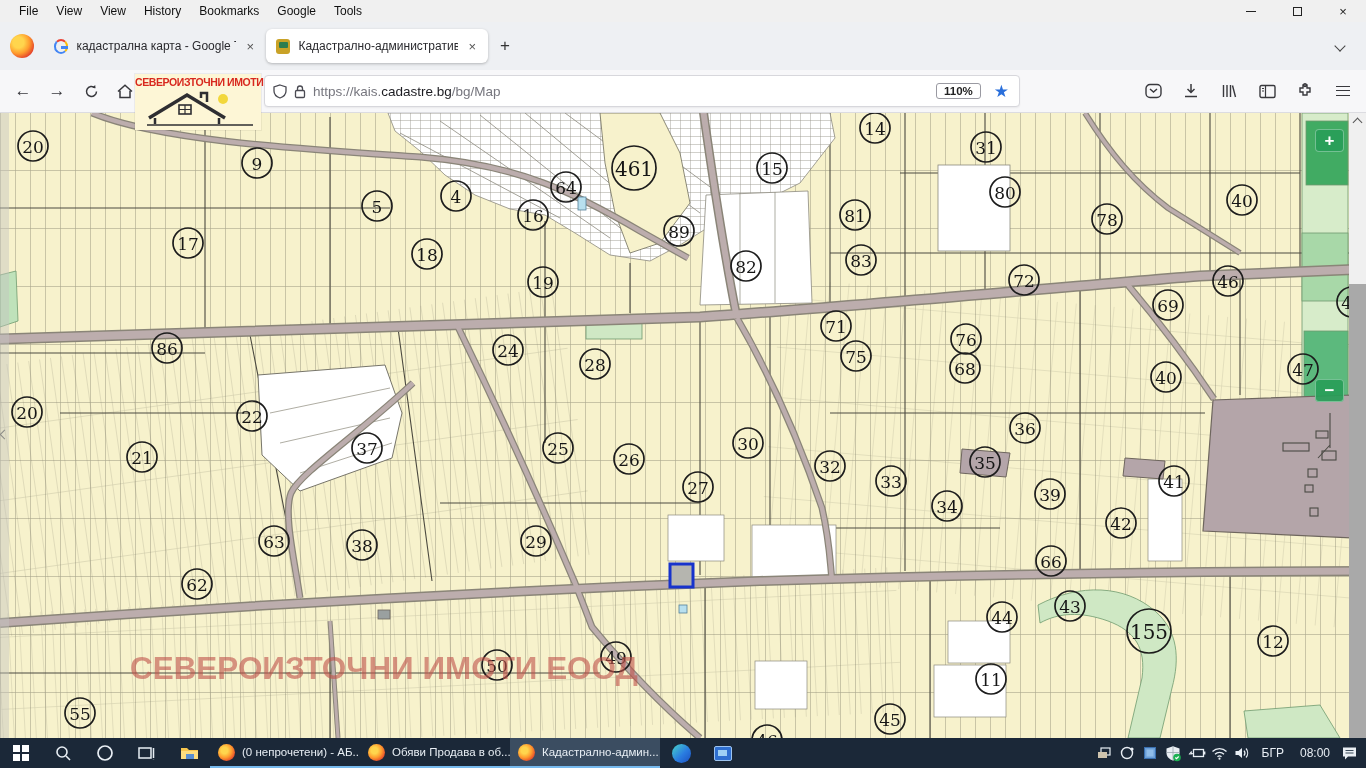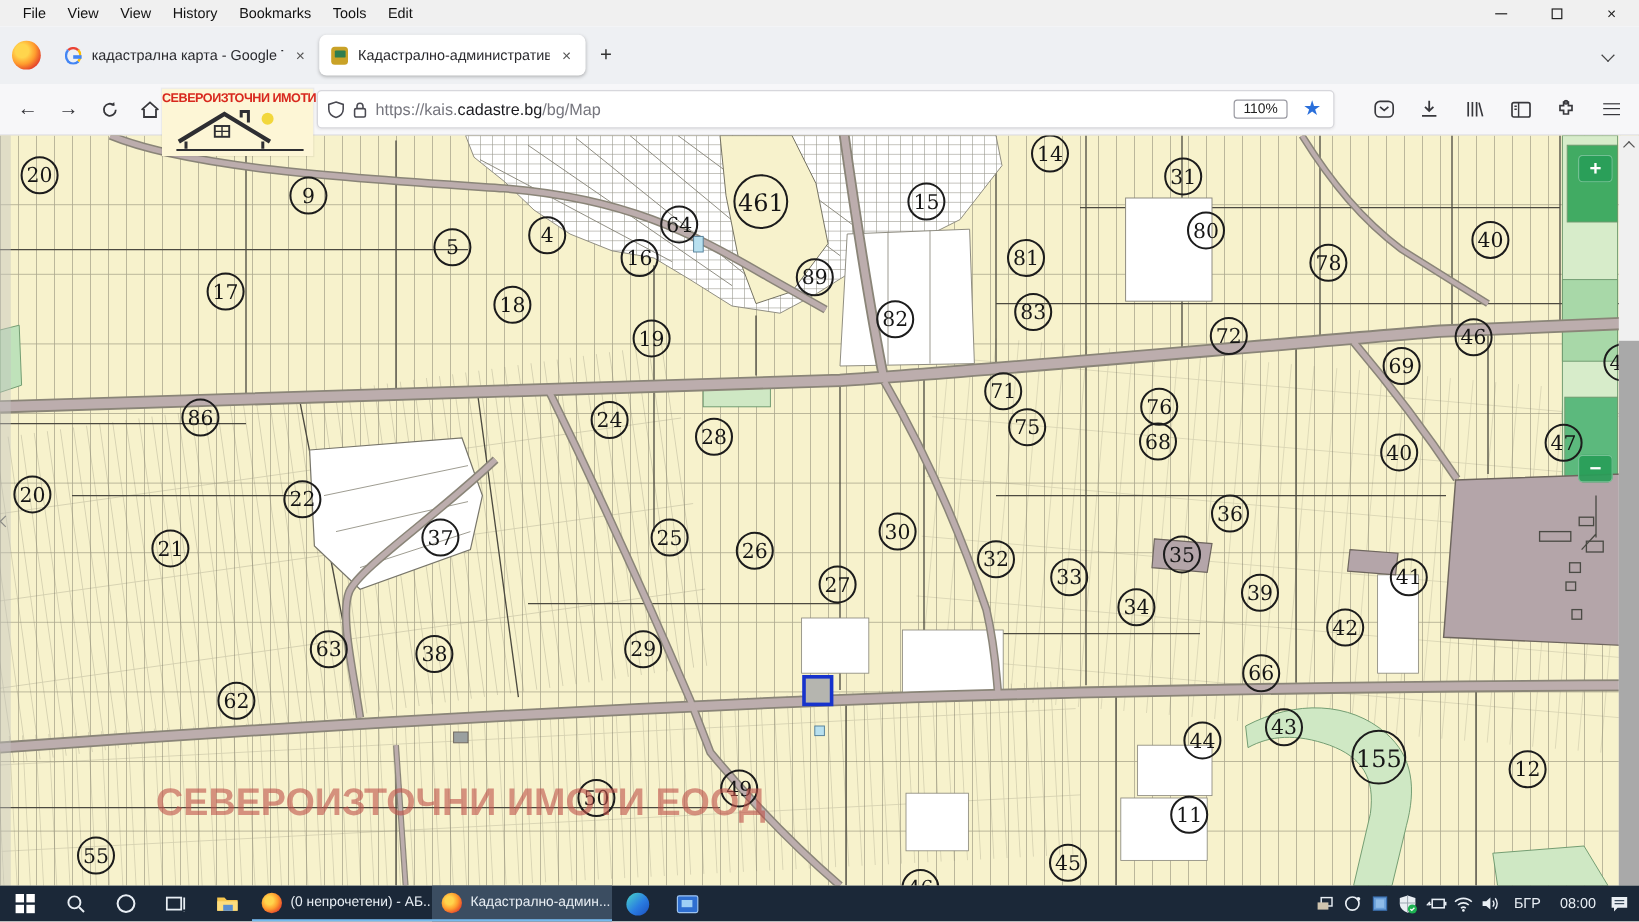--- a/index.html
+++ b/index.html
@@ -37,27 +37,27 @@
   .newtab { font-size:17px; color:#333; padding:4px 12px; }
   .alltabs { margin-left:auto; margin-right:8px; width:22px; height:22px; position:relative; }
   .alltabs::after{ content:""; position:absolute; left:6px; top:7px; width:7px; height:7px;
     border-right:1.6px solid #444; border-bottom:1.6px solid #444; transform:rotate(45deg); }
 
   
   .navbar { position:absolute; top:70px; left:0; right:0; height:43px; background:#f7f7f9;
     border-bottom:1px solid #dcdce1; display:flex; align-items:center; gap:4px; padding:0 8px; }
   .nbtn { width:30px; height:30px; display:flex; align-items:center; justify-content:center;
     font-size:17px; color:#37373c; }
-  .urlbar { flex:0 0 auto; width:848px; height:32px; margin-left:120px; background:#fff;
+  .urlbar { flex:0 0 auto; width:756px; height:32px; margin-left:120px; background:#fff;
     border:1px solid #d7d7dc; border-radius:4px; display:flex; align-items:center; padding:0 8px; gap:7px;
     box-shadow:0 1px 2px rgba(0,0,0,.06); }
   .urltext { font-size:13.5px; color:#76767e; white-space:nowrap; flex:1; }
   .urltext .host { color:#1b1b20; }
   .zoompill { font-size:11.5px; color:#222; border:1px solid #9a9aa2; border-radius:3px;
-    padding:1px 7px; background:#fff; }
+    padding:1px 7px; background:#fff;font-weight:bold; }
   .star { color:#2a6fdb; font-size:17px; margin:0 2px 0 6px; }
   .right-icons { display:flex; align-items:center; gap:8px; margin-left:auto; }
   .ricon { width:30px; height:30px; display:flex; align-items:center; justify-content:center; }
   .hamb { width:14px; height:10px; border-top:1.6px solid #38383d; border-bottom:1.6px solid #38383d;
     position:relative; }
   .hamb::after{ content:""; position:absolute; top:3.2px; left:0; width:14px; border-top:1.6px solid #38383d; }
 
   
   .logo { position:absolute; left:135px; top:74px; width:126px; height:56px;
     background:#fdf6d6; z-index:30; box-shadow:0 0 0 1px rgba(0,0,0,.05); }
@@ -106,22 +106,22 @@
 <body>
 
 <div class="win">
 
   <div class="menubar">
     <span class="mi">File</span>
     <span class="mi">View</span>
     <span class="mi">View</span>
     <span class="mi">History</span>
     <span class="mi">Bookmarks</span>
+    <span class="mi">Google</span>
     <span class="mi">Tools</span>
-    <span class="mi">Edit</span>
     <div class="winctl">
       <div class="wb">
           <span class="minline"></span>
         </div>
       <div class="wb">
           <span class="maxbox"></span>
         </div>
       <div class="wb">×</div>
     </div>
   </div>
@@ -638,20 +638,24 @@
       <svg width="19" height="16" viewBox="0 0 19 16">
         <path d="M1 3h6l2 2h9v9H1Z" fill="#f7c64e"></path>
         <path d="M1 6h17v8H1Z" fill="#fddd7e"></path>
         <rect x="6" y="9" width="8" height="5" fill="#5a8fd0"></rect>
       </svg>
     </div>
     <div class="tb-task">
       <span class="fxsmall"></span>
       <span>(0 непрочетени) - АБ...</span>
     </div>
+    <div class="tb-task">
+      <span class="fxsmall"></span>
+      <span>Обяви Продава в об...</span>
+    </div>
     <div class="tb-task active">
       <span class="fxsmall"></span>
       <span>Кадастрално-админ...</span>
     </div>
     <div class="tb-ic">
         <span class="edgeicon"></span>
       </div>
     <div class="tb-ic">
         <span class="appicon"></span>
       </div>

